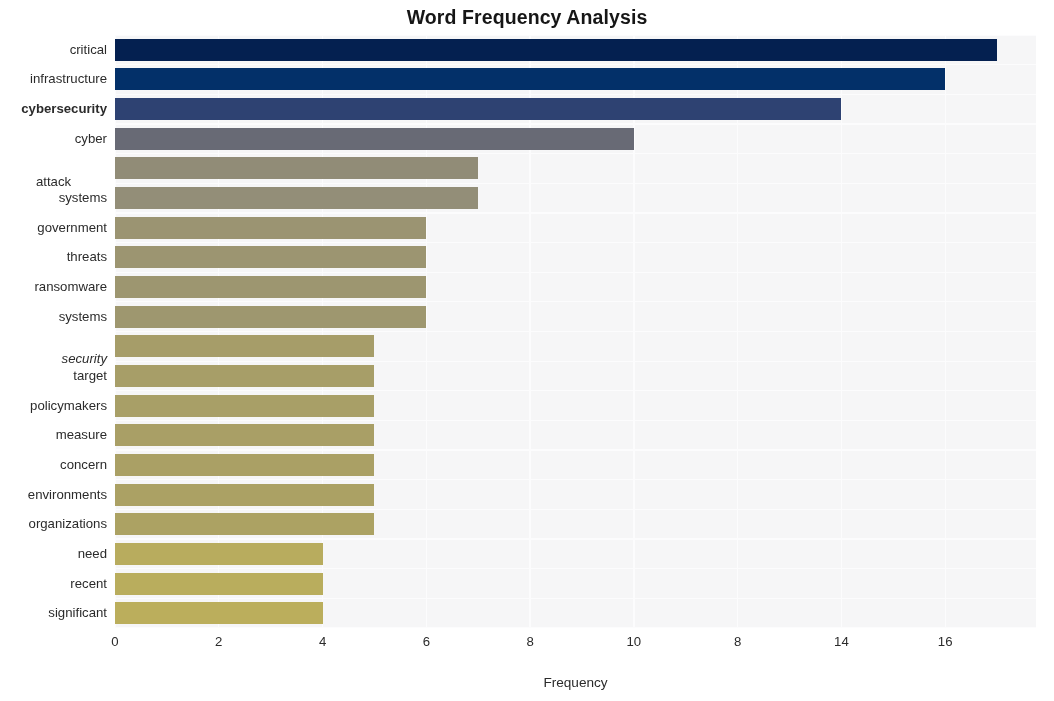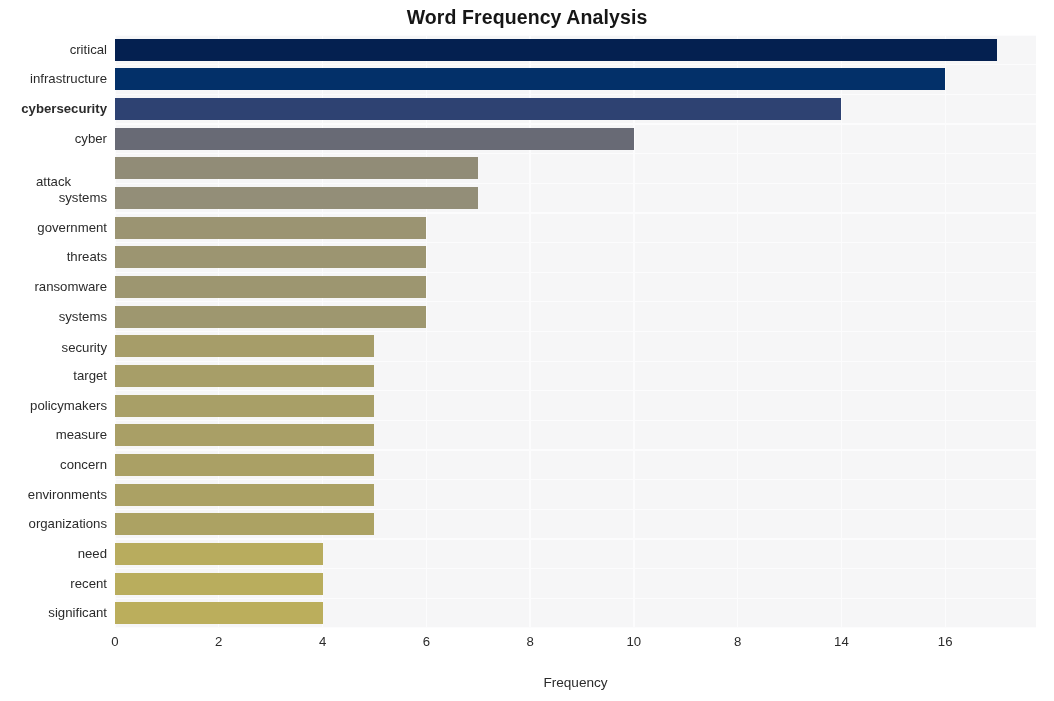--- a/index.html
+++ b/index.html
@@ -181,21 +181,21 @@
       <div class="y-label" style="top: 7.825px; margin-left: 16px;">critical</div>
       <div class="y-label" style="top: 37.475px;">infrastructure</div>
       <div class="y-label" style="top: 67.125px; font-weight: bold;">cybersecurity</div>
       <div class="y-label" style="top: 96.775px;">cyber</div>
       <div class="y-label" style="top: 140px; text-align: center;">attack</div>
       <div class="y-label" style="top: 156.075px;">systems</div>
       <div class="y-label" style="top: 185.725px;">government</div>
       <div class="y-label" style="top: 215.375px;">threats</div>
       <div class="y-label" style="top: 245.025px;">ransomware</div>
       <div class="y-label" style="top: 274.675px;">systems</div>
-      <div class="y-label" style="top: 306px;">security</div>
+      <div class="y-label" style="top: 317px; font-style: italic;">security</div>
       <div class="y-label" style="top: 333.975px;">target</div>
       <div class="y-label" style="top: 363.625px;">policymakers</div>
       <div class="y-label" style="top: 393.275px;">measure</div>
       <div class="y-label" style="top: 422.925px;">concern</div>
       <div class="y-label" style="top: 452.575px;">environments</div>
       <div class="y-label" style="top: 482.225px; text-align: right;">organizations</div>
       <div class="y-label" style="top: 511.875px;">need</div>
       <div class="y-label" style="top: 541.525px;">recent</div>
       <div class="y-label" style="top: 571.175px;">significant</div>
     </div>

